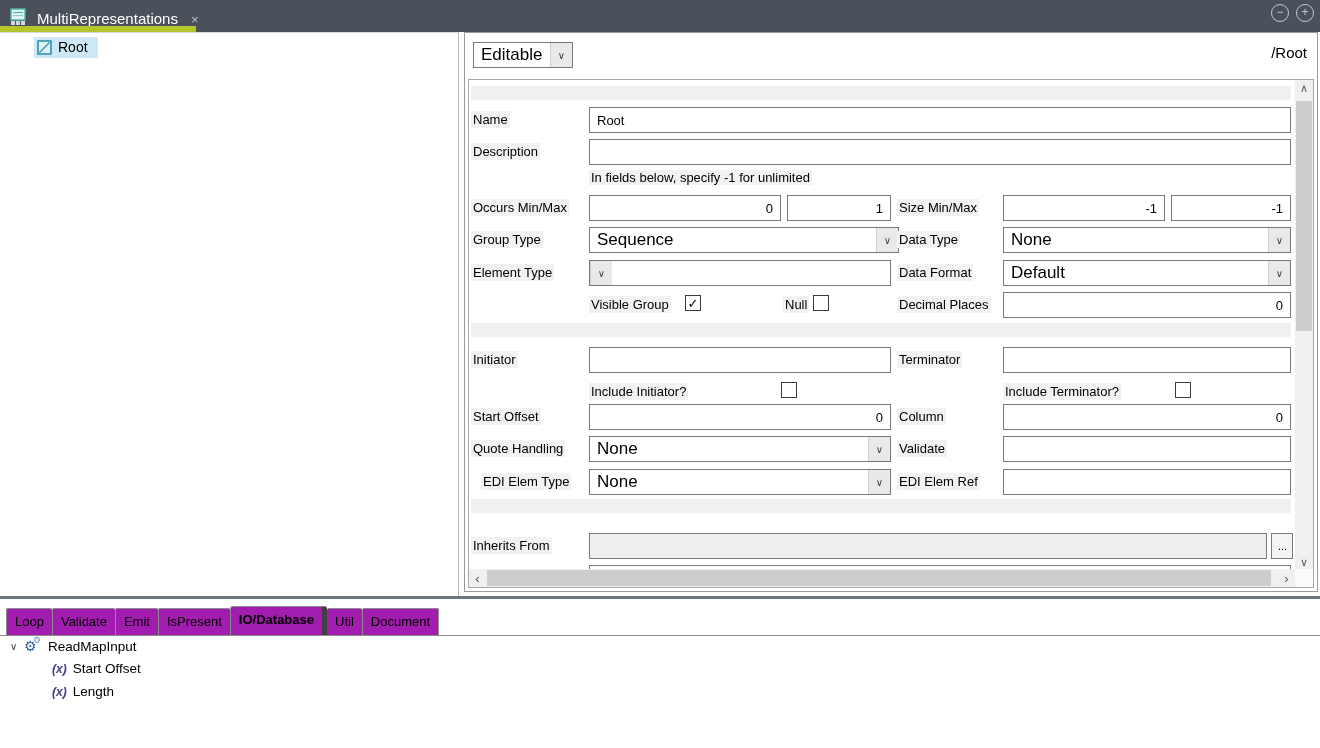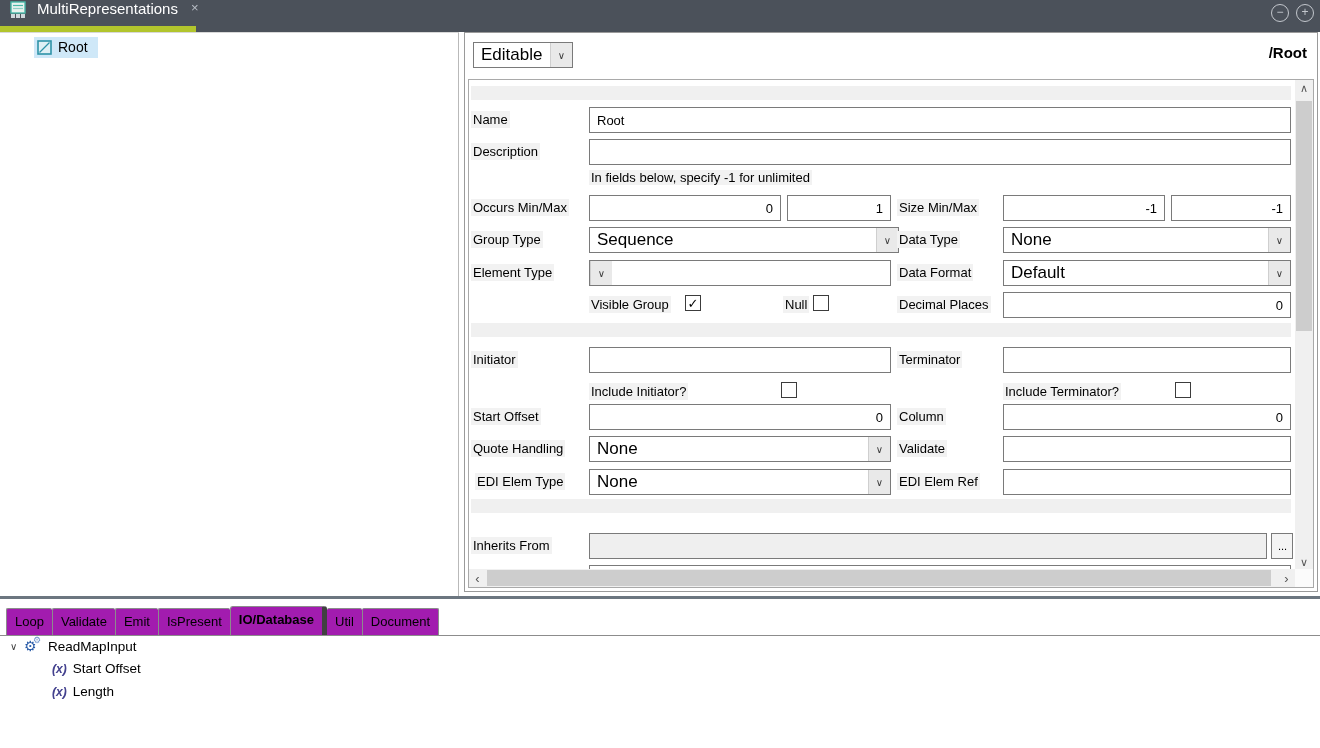--- a/index.html
+++ b/index.html
@@ -1,41 +1,41 @@
 <!DOCTYPE html>
 <html style="--titlebar-bg: #4b515a; --tab-underline: #b2c52d; --selection-bg: #cfe8f8; --field-border: #7a7a7a; --label-bg: #f2f2f2; --band-bg: #f0f0f0; --disabled-field-bg: #efefef; --scroll-track: #f0f0f0; --scroll-thumb: #cdcdcd; --sash: #6c7680; --tree-icon-blue: #2a5ca8; --variable-icon: #43418e; --text: #000000;"><head>
 <meta charset="utf-8">
 <style>
   html,body{margin:0;padding:0;background:#fff;}
   .screen{position:relative;width:1320px;height:748px;overflow:hidden;
           font-family:"Liberation Sans",sans-serif;color:var(--text,#000);background:#fff;}
 
   
   .titlebar{position:absolute;left:0;top:0;width:1320px;height:32px;background:var(--titlebar-bg);}
-  .ed-tab{position:absolute;left:0;top:0;height:27px;display:flex;align-items:flex-start;padding:0 10px 0 8px;gap:9px;}
+  .ed-tab{position:absolute;left:0;top:0;height:27px;display:flex;align-items:flex-end;padding:0 10px 0 8px;gap:9px;}
   .ed-tab .ttl{color:#fff;font-size:15px;white-space:nowrap;}
   .ed-tab .cls{color:#b9bec6;font-size:13px;margin-left:4px;cursor:default;}
   .tab-underline{position:absolute;left:0;top:26px;width:196px;height:6px;background:var(--tab-underline);}
   .tb-ctrls{position:absolute;right:6px;top:4px;display:flex;gap:7px;}
   .tb-ctrls .circ{width:16px;height:16px;border:1px solid #c3c7cd;border-radius:50%;color:#c3c7cd;
                   font-size:12px;line-height:15px;text-align:center;}
 
   
   .left-panel{position:absolute;left:0;top:32px;width:459px;height:564px;background:#fff;
               border-top:1px solid #d8d8d8;border-right:1px solid #b9b9b9;box-sizing:border-box;}
   .root-row{position:absolute;left:34px;top:4px;display:inline-flex;align-items:center;gap:6px;
             background:var(--selection-bg);padding:2px 10px 3px 3px;}
   .root-row .rtxt{font-size:14px;}
 
   
   .right-panel{position:absolute;left:464px;top:32px;width:854px;height:560px;background:#fff;
                border:1px solid #9a9a9a;box-sizing:border-box;}
   .panel-header{position:absolute;left:0;top:0;right:0;height:44px;}
   .mode-combo{position:absolute;left:8px;top:9px;width:100px;height:28px;}
-  .node-path{position:absolute;right:10px;top:11px;font-size:15px;font-weight:bold;}
+  .node-path{position:absolute;right:10px;top:11px;font-size:15px;font-weight:normal;}
 
   .form-area{position:absolute;left:3px;top:46px;right:3px;bottom:3px;border:1px solid #a9a9a9;
              background:#fff;overflow:hidden;}
 
   .band{position:absolute;left:2px;width:820px;height:14px;background:var(--band-bg);}
   .lbl{position:absolute;font-size:13px;background:var(--label-bg);padding:0 2px;white-space:nowrap;line-height:17px;}
   .note{position:absolute;font-size:13px;background:var(--label-bg);padding:0 2px;white-space:nowrap;}
   .fld{position:absolute;height:26px;border:1px solid var(--field-border);background:#fff;
        font-family:"Liberation Sans",sans-serif;font-size:13px;padding:0 7px;box-sizing:border-box;outline:none;}
   .fld.num{text-align:right;}
@@ -213,21 +213,21 @@
       <span class="lbl" style="left:2px;top:360px">Quote Handling</span>
       <div class="combo" style="left:120px;top:356px;width:302px">
         <span class="ctxt">None</span>
         <span class="cbtn">
             <span>∨</span>
           </span>
       </div>
       <span class="lbl" style="left:428px;top:360px">Validate</span>
       <input class="fld" style="left: 534px; top: 356px; width: 288px;" value="">
 
-      <span class="lbl" style="left:6px;top:393px">EDI Elem Type</span>
+      <span class="lbl" style="left:12px;top:393px">EDI Elem Type</span>
       <div class="combo" style="left:120px;top:389px;width:302px">
         <span class="ctxt">None</span>
         <span class="cbtn">
             <span>∨</span>
           </span>
       </div>
       <span class="lbl" style="left:428px;top:393px">EDI Elem Ref</span>
       <input class="fld" style="left: 534px; top: 389px; width: 288px;" value="">
 
       <div class="band" style="top:419px"></div>

